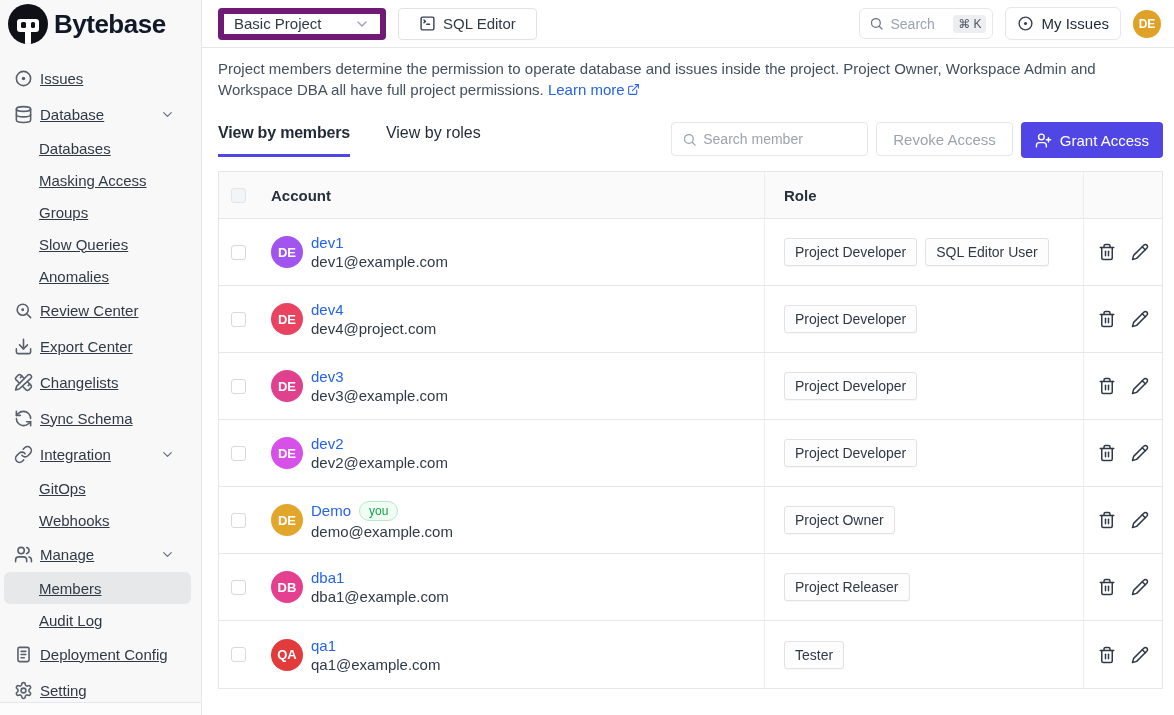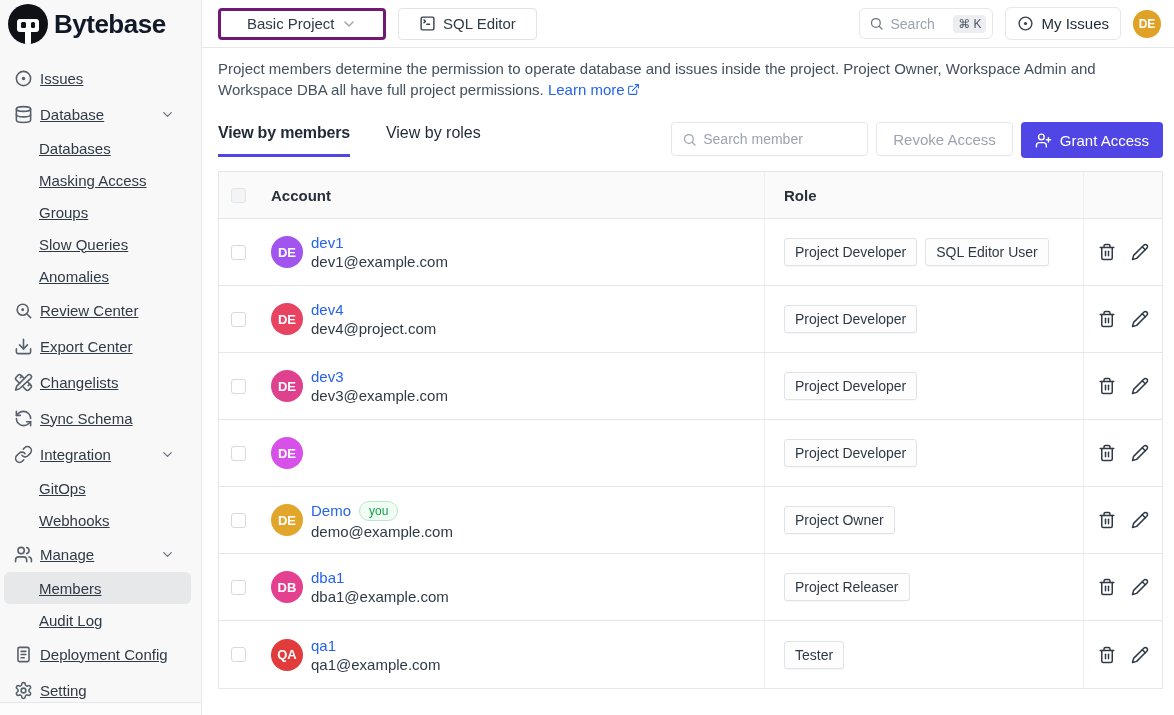--- a/index.html
+++ b/index.html
@@ -23,21 +23,21 @@
   .nav-item.active { background:#e7e8ea; }
   .nav-ic { width:19px; height:19px; margin-right:7px; color:#57606c; display:flex; align-items:center; flex:none; }
   .nav-ic svg { width:19px; height:19px; }
   .nav-chev { margin-left:auto; margin-right:16px; color:#6b7280; display:flex; }
   .nav-chev svg { width:15px; height:15px; }
   .sidebar-foot { position:absolute; left:0; right:0; bottom:0; height:13px; border-top:1px solid #e5e7eb; background:#fcfcfd; }
 
   
   .rightcol { flex:1; display:flex; flex-direction:column; min-width:0; }
   .topbar { height:48px; border-bottom:1px solid #e5e7eb; display:flex; align-items:center; padding:0 13px 0 16px; gap:12px; background:#fff; }
-  .proj-select { width:168px; height:32px; border:3px solid #701a75; border-radius:4px; display:flex; align-items:center; justify-content:space-between; padding:0 26px; font-size:15px; color:#303a46; cursor:pointer; background:#fff; }
+  .proj-select { width:168px; height:32px; border:6px solid #701a75; border-radius:4px; display:flex; align-items:center; justify-content:space-between; padding:0 10px; font-size:15px; color:#303a46; cursor:pointer; background:#fff; }
   .proj-select .chev { color:#9ca3af; display:flex; } .proj-select .chev svg { width:16px; height:16px; }
   .btn-plain { height:32px; border:1px solid #e1e3e8; border-radius:4px; background:#fff; display:flex; align-items:center; gap:7px; padding:0 20px; font-size:15px; color:#303a46; font-family:inherit; cursor:pointer; }
   .btn-plain svg { width:17px; height:17px; color:#374151; }
   .topbar-right { margin-left:auto; display:flex; align-items:center; gap:12px; }
   .gsearch { width:134px; height:31px; border:1px solid #e5e7eb; border-radius:6px; display:flex; align-items:center; padding:0 6px 0 9px; gap:6px; cursor:text; background:#fff; }
   .gsearch svg { width:15px; height:15px; color:#6b7280; flex:none; }
   .gsearch .ph { font-size:14px; color:#9ca3af; flex:1; }
   .kbd { background:#eceef1; border-radius:4px; font-size:12px; color:#4b5563; padding:2px 5px; white-space:nowrap; }
   .my-issues { height:33px; border:1px solid #e5e7eb; border-radius:6px; background:#fff; display:flex; align-items:center; gap:7px; padding:0 11px; font-size:15px; color:#1f2937; font-family:inherit; cursor:pointer; }
   .my-issues svg { width:17px; height:17px; color:#374151; }
@@ -445,20 +445,26 @@
                     <path d="M17 3a2.85 2.83 0 1 1 4 4L7.5 20.5 2 22l1.5-5.5Z"></path>
                     <path d="m15 5 4 4"></path>
                   </svg>
                 </span>
               </div>
             </div>
             <div class="trow drow">
               <div class="c-acct">
                 <span class="cb"></span>
                 <span class="av" style="background:#d750e8">DE</span>
+                <span class="who">
+                  <span class="nm-line">
+                    <a>dev2</a>
+                  </span>
+                  <span class="em">dev2@example.com</span>
+                </span>
               </div>
               <div class="c-role">
                 <span class="chip">Project Developer</span>
               </div>
               <div class="c-act">
                 <span class="act-ic">
                   <svg viewBox="0 0 24 24" fill="none" stroke="currentColor" stroke-width="2" stroke-linecap="round" stroke-linejoin="round">
                     <path d="M3 6h18"></path>
                     <path d="M19 6v14a2 2 0 0 1-2 2H7a2 2 0 0 1-2-2V6"></path>
                     <path d="M8 6V4a2 2 0 0 1 2-2h4a2 2 0 0 1 2 2v2"></path>

